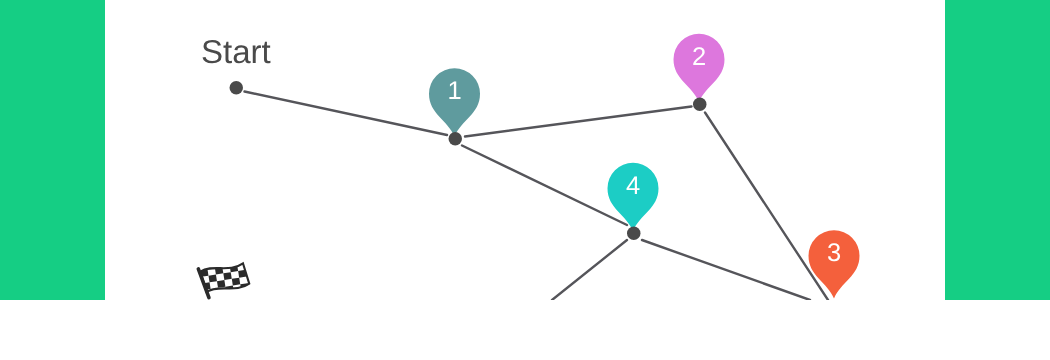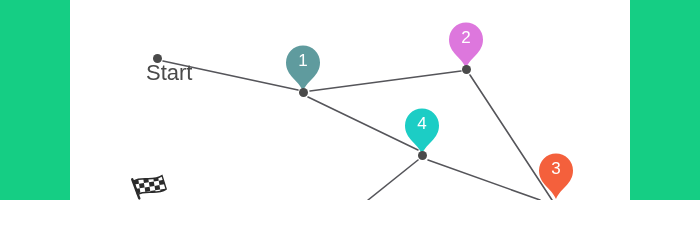--- a/index.html
+++ b/index.html
@@ -59,28 +59,27 @@
     text-align: center;
     color: #ffffff;
     font-size: 17px;
     font-family: "Liberation Sans", sans-serif;
     line-height: 24px;
     letter-spacing: 0px;
   }
 
   #start-label {
     position: absolute;
-    left: 146px;
+    left: 134px;
     top: 22px;
     color: #4a4a4a;
     font-size: 22px;
     line-height: 26px;
     font-family: "Liberation Sans", sans-serif;
     white-space: nowrap;
-    margin-top: 38px;
   }
 
   #finish-flag {
     position: absolute;
     left: 130px;
     top: 172px;
     width: 48px;
     height: 34px;
   }
   #finish-flag svg { display: block; }

